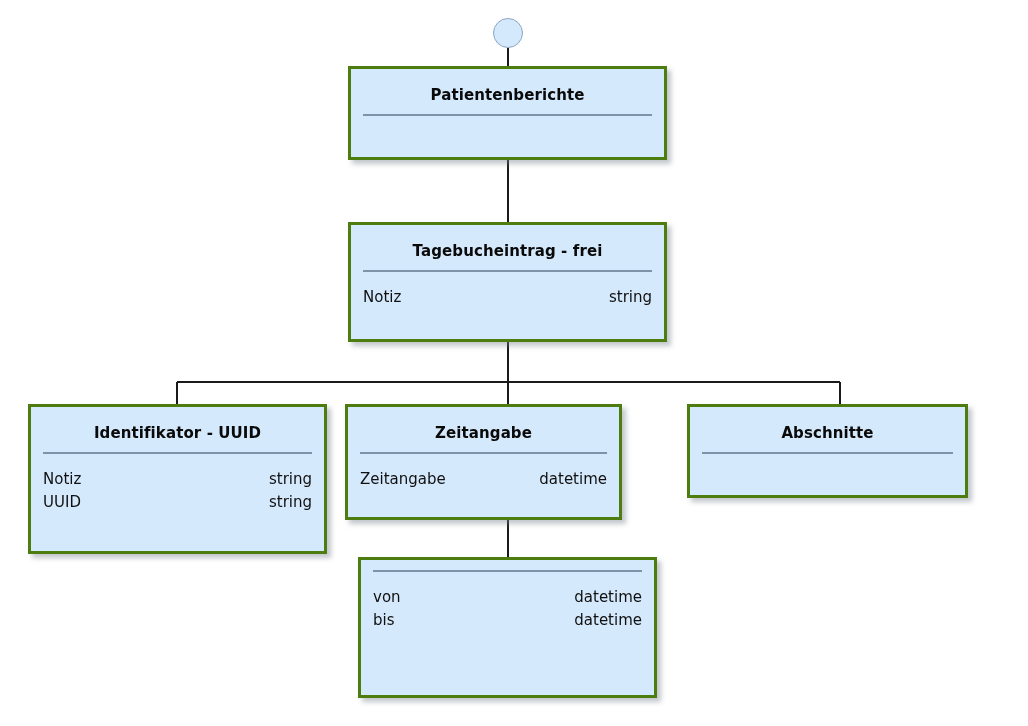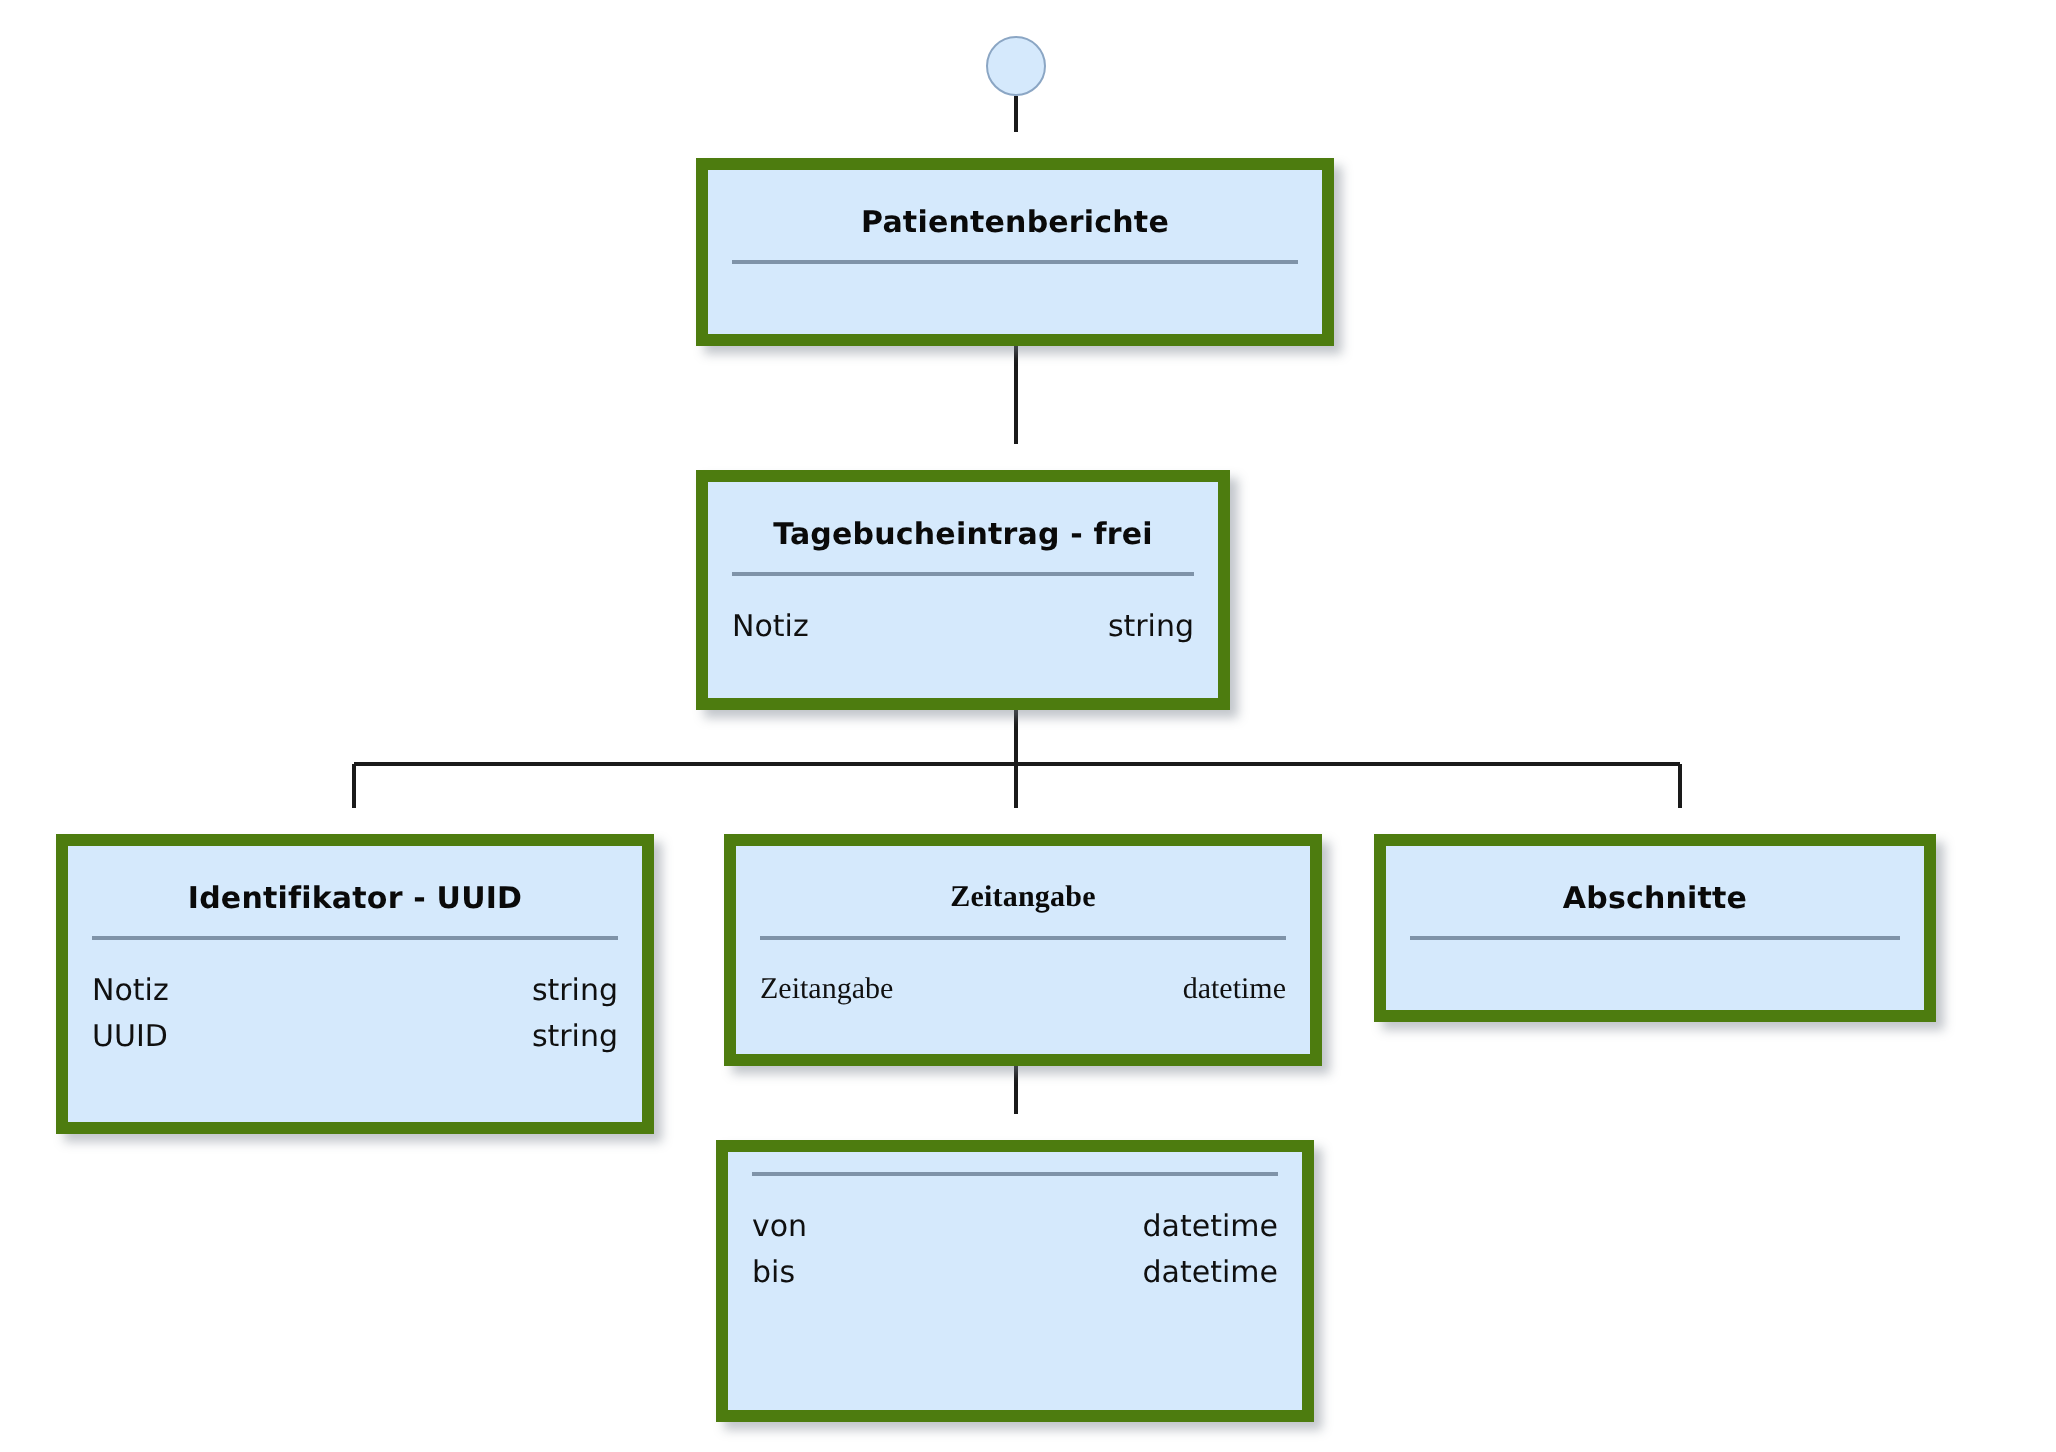--- a/index.html
+++ b/index.html
@@ -33,23 +33,22 @@
     background: #d5e9fc;
     border: 1px solid #8ba6c4;
     box-sizing: border-box;
   }
 
   
   .uml-box {
     position: absolute;
     box-sizing: border-box;
     background: #d5e9fc;
-    border: 6px solid #4d7c0f;
+    border: 3px solid #4d7c0f;
     box-shadow: 4px 4px 5px rgba(120, 128, 140, 0.45);
-    margin-top: 13px;
   }
   .uml-title {
     text-align: center;
     font-weight: bold;
     font-size: 15px;
     color: #0a0a0a;
     padding-top: 18px;
     letter-spacing: 0.1px;
     line-height: 17px;
   }
@@ -98,21 +97,21 @@
   </svg>
 
   <div class="start-node" style="left:493px; top:18px; width:30px; height:30px;"></div>
 
   <div class="uml-box" style="left:348px; top:66px; width:319px; height:94px;">
     <div class="uml-title">Patientenberichte</div>
     <div class="uml-sep"></div>
     <div class="uml-attrs"></div>
   </div>
 
-  <div class="uml-box" style="left:348px; top:222px; width:267px; height:120px;">
+  <div class="uml-box" style="left:348px; top:222px; width:319px; height:120px;">
     <div class="uml-title">Tagebucheintrag - frei</div>
     <div class="uml-sep"></div>
     <div class="uml-attrs">
       <div class="uml-attr">
         <span class="attr-name">Notiz</span>
         <span class="attr-type">string</span>
       </div>
     </div>
   </div>
 
@@ -124,21 +123,21 @@
         <span class="attr-name">Notiz</span>
         <span class="attr-type">string</span>
       </div>
       <div class="uml-attr">
         <span class="attr-name">UUID</span>
         <span class="attr-type">string</span>
       </div>
     </div>
   </div>
 
-  <div class="uml-box" style="left:362px; top:404px; width:299px; height:116px;font-family:Liberation Serif, serif;">
+  <div class="uml-box" style="left:345px; top:404px; width:277px; height:116px;">
     <div class="uml-title">Zeitangabe</div>
     <div class="uml-sep"></div>
     <div class="uml-attrs">
       <div class="uml-attr">
         <span class="attr-name">Zeitangabe</span>
         <span class="attr-type">datetime</span>
       </div>
     </div>
   </div>
 

